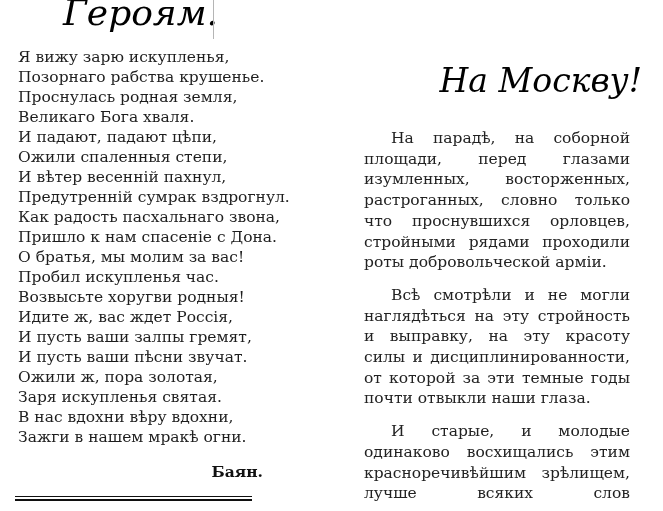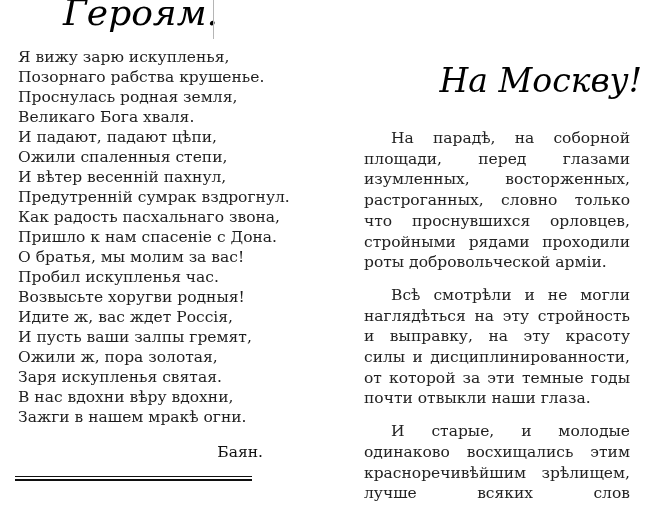--- a/index.html
+++ b/index.html
@@ -47,21 +47,21 @@
     font-size: 15.5px;
     line-height: 20px;
   }
   .poem-line {
     white-space: nowrap;
   }
   .signature {
     margin-top: 15px;
     font-size: 15.5px;
     line-height: 20px;
-    font-weight: normal;
+    font-weight: bold;
     text-align: right;
     color: #111111;
   }
   .double-rule {
     margin-top: 14px;
     margin-left: -3px;
     width: 237px;
     height: 2px;
     border-top: 1px solid #101010;
     border-bottom: 2px solid #101010;
@@ -114,20 +114,21 @@
       <div class="poem-line">Ожили спаленныя степи,</div>
       <div class="poem-line">И вѣтер весенній пахнул,</div>
       <div class="poem-line">Предутренній сумрак вздрогнул.</div>
       <div class="poem-line">Как радость пасхальнаго звона,</div>
       <div class="poem-line">Пришло к нам спасеніе с Дона.</div>
       <div class="poem-line">О братья, мы молим за вас!</div>
       <div class="poem-line">Пробил искупленья час.</div>
       <div class="poem-line">Возвысьте хоругви родныя!</div>
       <div class="poem-line">Идите ж, вас ждет Россія,</div>
       <div class="poem-line">И пусть ваши залпы гремят,</div>
+      <div class="poem-line">И пусть ваши пѣсни звучат.</div>
       <div class="poem-line">Ожили ж, пора золотая,</div>
       <div class="poem-line">Заря искупленья святая.</div>
       <div class="poem-line">В нас вдохни вѣру вдохни,</div>
       <div class="poem-line">Зажги в нашем мракѣ огни.</div>
     </div>
 
     <div class="signature">Баян.</div>
     <div class="double-rule"></div>
   </div>
 

